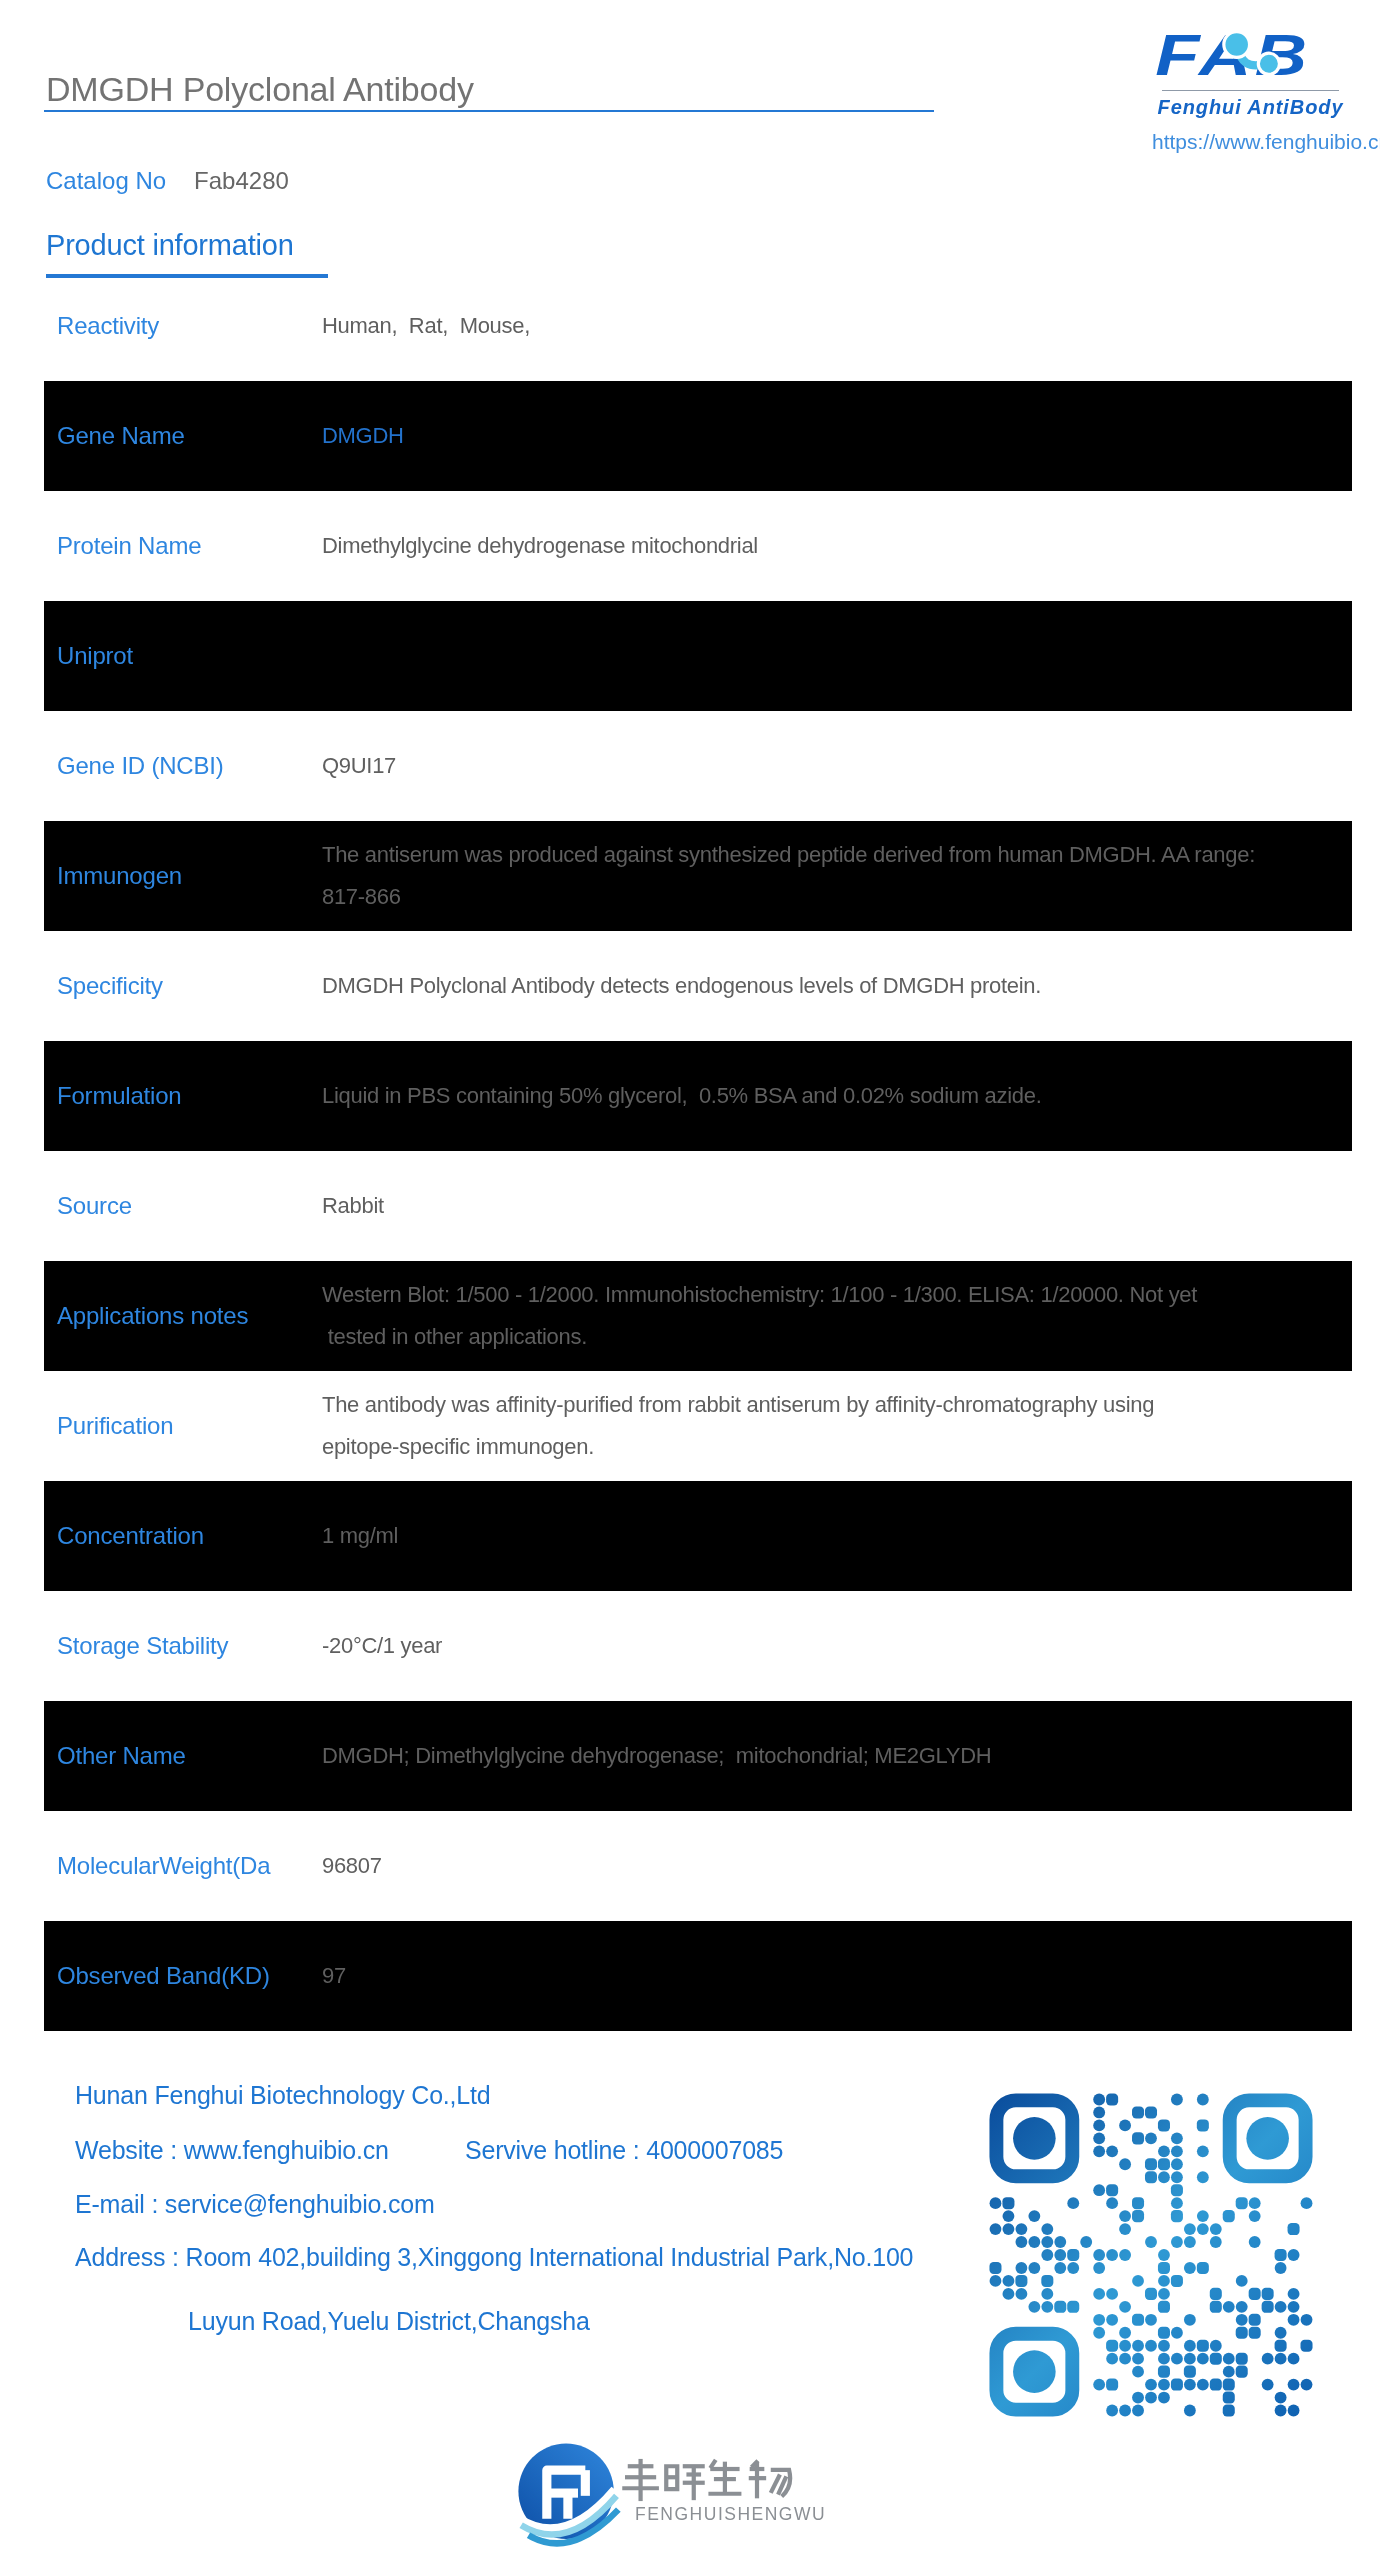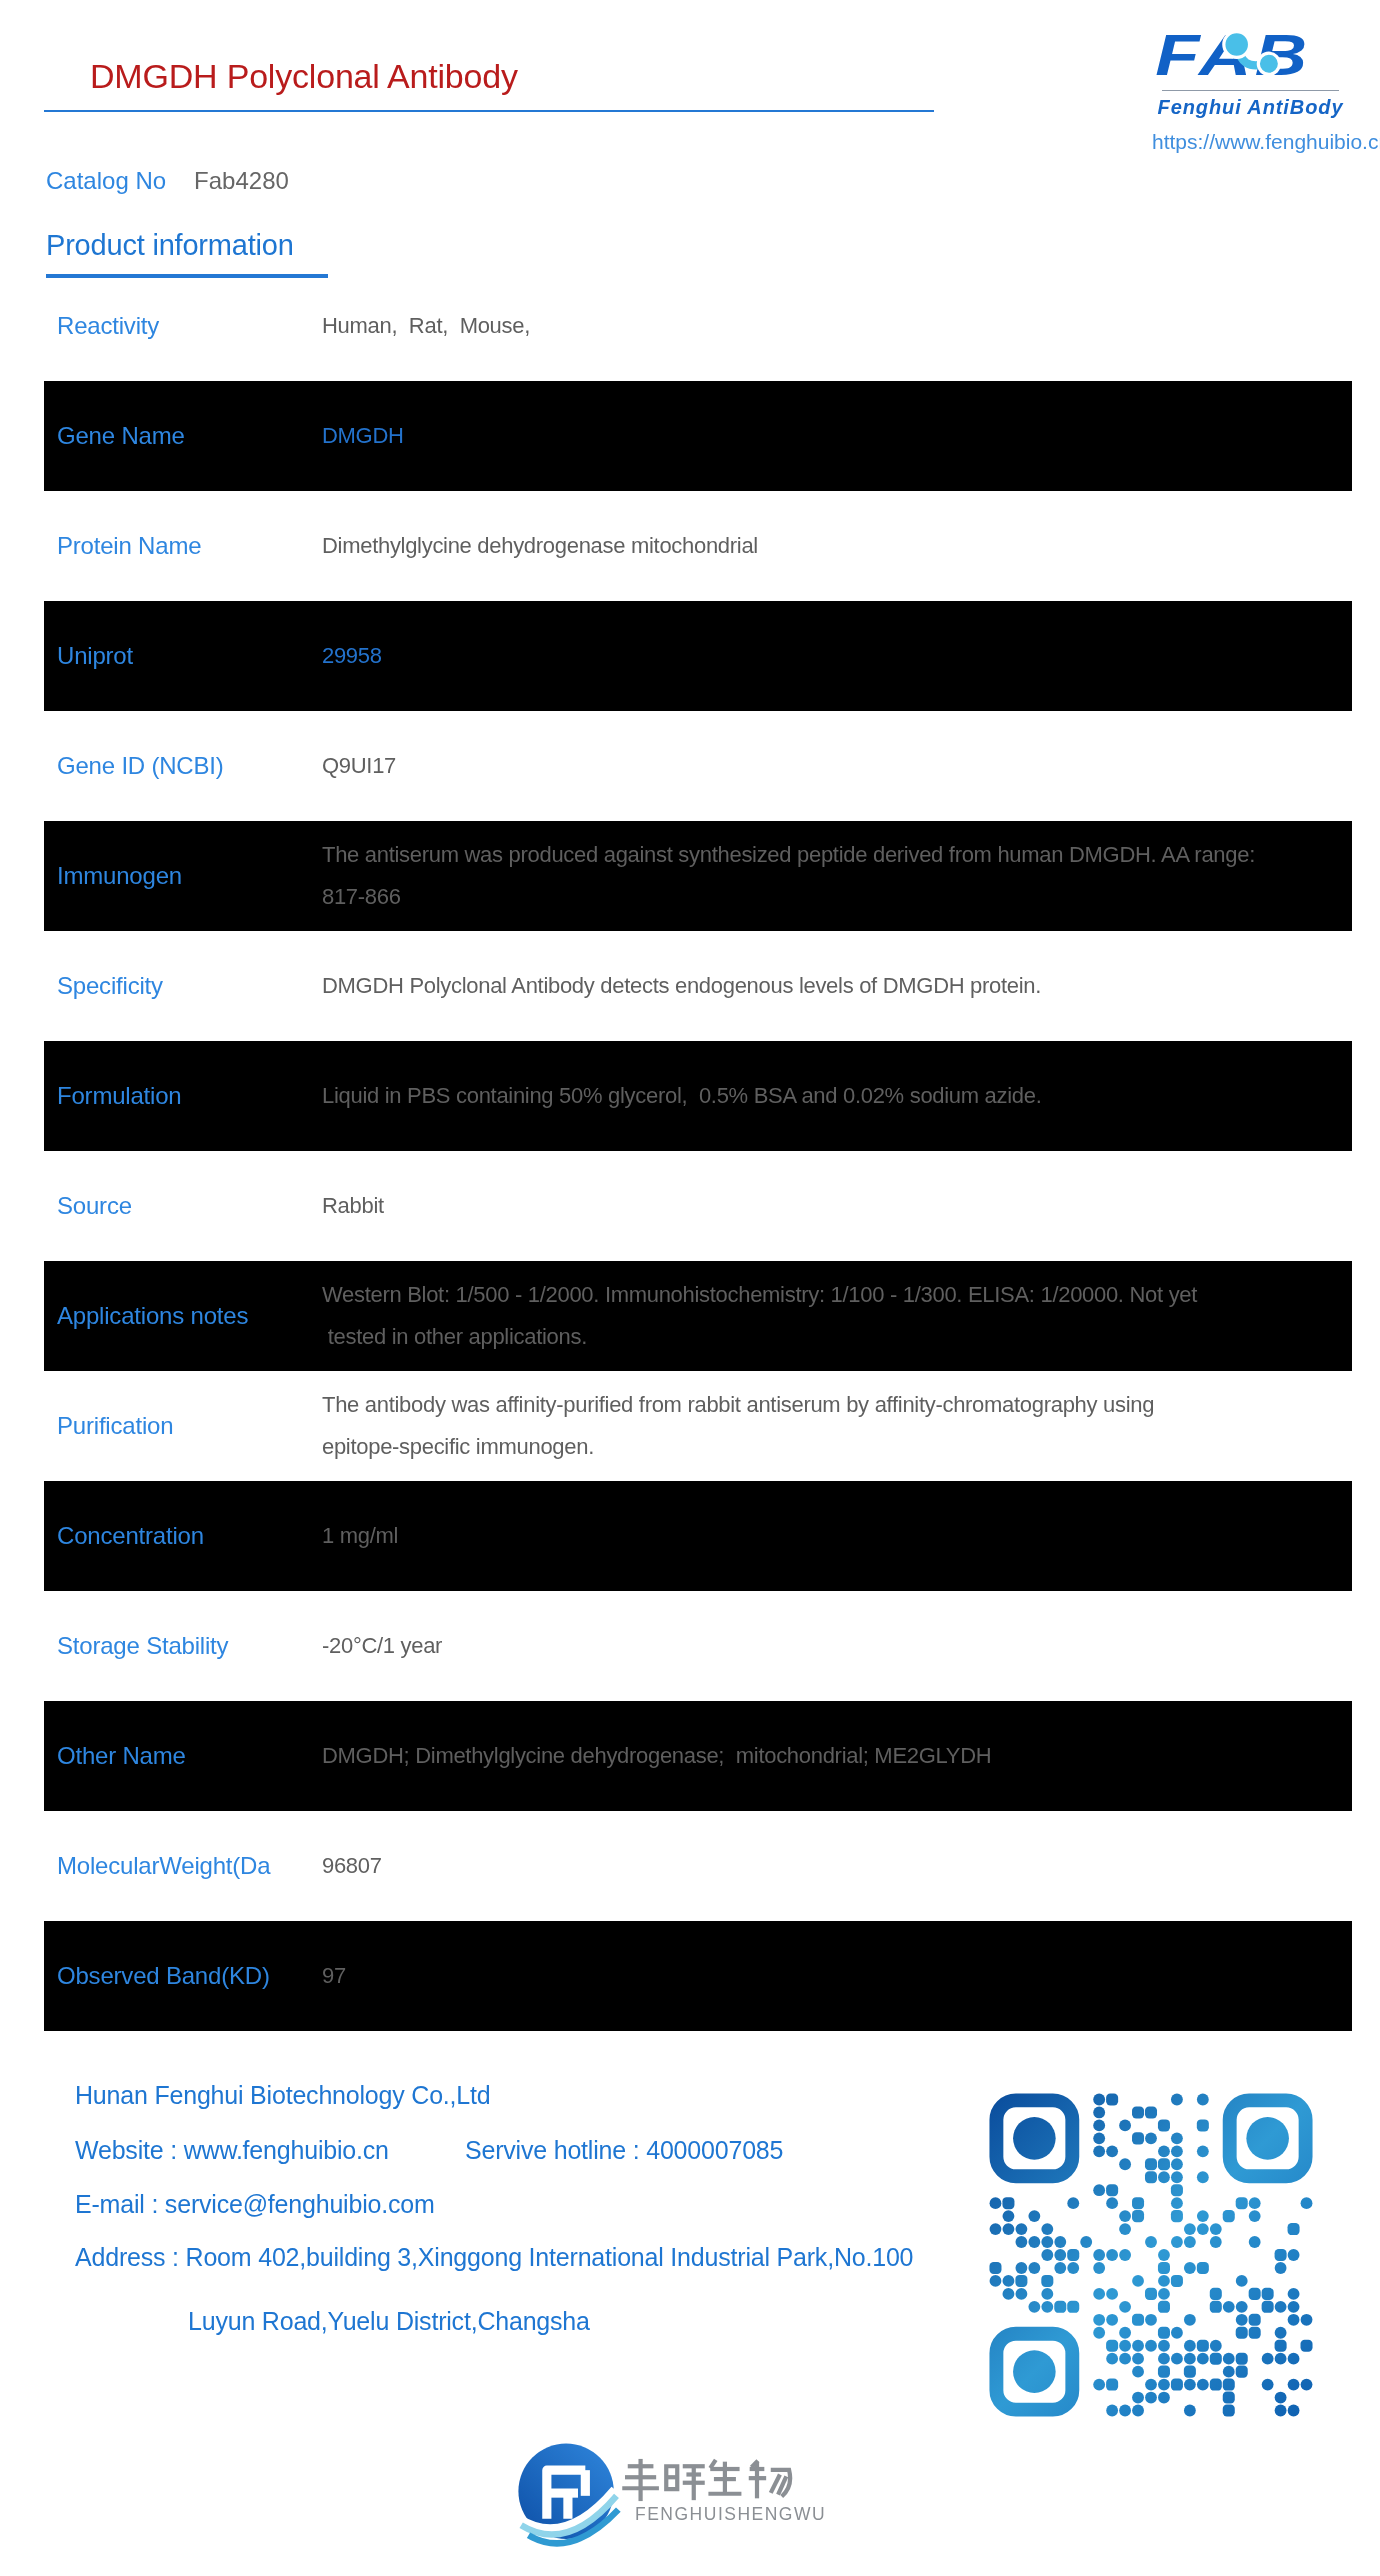--- a/index.html
+++ b/index.html
@@ -5,22 +5,22 @@
   html,body{margin:0;padding:0;background:#ffffff;}
   body{
     width:1380px;height:2576px;position:relative;overflow:hidden;
     font-family:"Liberation Sans", sans-serif;
     -webkit-font-smoothing:antialiased;
   }
   .abs{position:absolute;}
 
   
   #page-title{
-    left:46px;top:57px;font-size:34px;font-weight:400;
-    color:#b91c1c;letter-spacing:-0.2px;margin-left:44px;
+    left:46px;top:70px;font-size:34px;font-weight:400;
+    color:#737373;letter-spacing:-0.2px;
   }
   #title-rule{left:44px;top:110px;width:890px;height:1.8px;background:#2478d4;}
 
   #brand{left:1152px;top:26px;width:197px;text-align:center;}
   #brand svg{display:block;margin:0 auto;}
   .brand-rule{width:177px;height:1.8px;background:#8f9aa8;margin:4.6px auto 4.6px;}
   .brand-sub{
     font-size:20px;font-weight:bold;font-style:italic;color:#1565c6;
     letter-spacing:0.9px;white-space:nowrap;
   }
@@ -105,21 +105,20 @@
     <div class="cell-value">DMGDH</div>
   </div>
 
   <div class="row">
     <div class="cell-label">Protein Name</div>
     <div class="cell-value">Dimethylglycine dehydrogenase mitochondrial</div>
   </div>
 
   <div class="row shaded hl">
     <div class="cell-label">Uniprot</div>
-    <div class="cell-value">29958</div>
   </div>
 
   <div class="row">
     <div class="cell-label">Gene ID (NCBI)</div>
     <div class="cell-value">Q9UI17</div>
   </div>
 
   <div class="row shaded">
     <div class="cell-label">Immunogen</div>
     <div class="cell-value">The antiserum was produced against synthesized peptide derived from human DMGDH. AA range:

